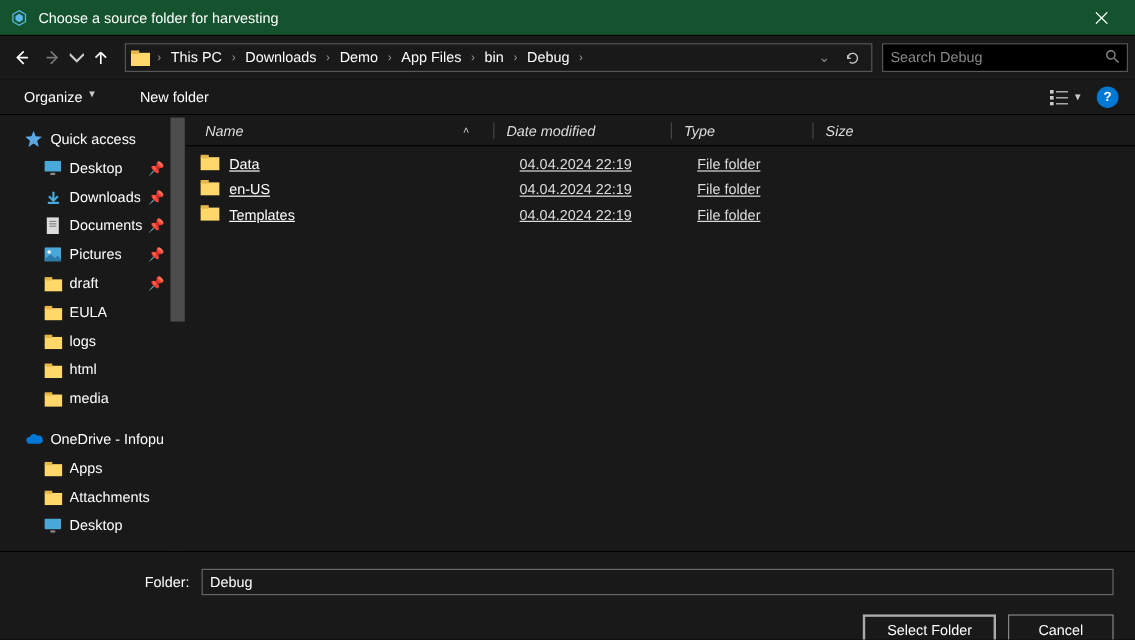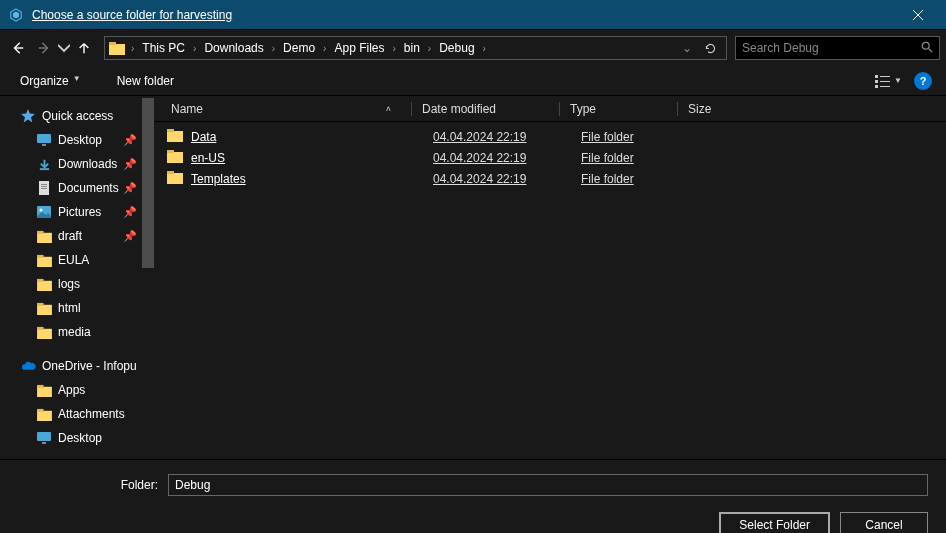--- a/index.html
+++ b/index.html
@@ -1,19 +1,19 @@
 <!DOCTYPE html>
 <html><head>
 <meta charset="utf-8">
 <style>
   * { margin: 0; padding: 0; box-sizing: border-box; font-family: "Segoe UI", Arial, sans-serif; }
   body { background: #000; color: #fff; font-size: 12px; width: 946px; height: 533px; overflow: hidden; }
 
   
-  .titlebar { height: 30px; background: #0c4a6e; display: flex; align-items: center; padding: 0 8px; border-bottom: 1px solid #000; text-decoration: underline; }
+  .titlebar { height: 30px; background: #14532d; display: flex; align-items: center; padding: 0 8px; border-bottom: 1px solid #000; }
   .titlebar .app-icon { width: 16px; height: 16px; margin-right: 8px; display: flex; align-items: center; justify-content: center; }
   .titlebar .title { flex: 1; font-size: 12px; color: #fff; }
   .titlebar .close { width: 40px; height: 30px; display: flex; align-items: center; justify-content: center; cursor: pointer; font-size: 14px; }
 
   
   .navbar { height: 36px; background: #191919; display: flex; align-items: center; padding: 0 6px; gap: 2px; }
   .nav-btn { width: 24px; height: 24px; display: flex; align-items: center; justify-content: center; cursor: pointer; color: #e0e0e0; }
   .nav-btn svg { width: 14px; height: 14px; }
   .breadcrumb { flex: 1; height: 24px; background: #191919; border: 1px solid #555; display: flex; align-items: center; margin: 0 6px; padding: 0 2px; }
   .bc-folder { width: 20px; height: 20px; display: flex; align-items: center; justify-content: center; }
@@ -46,21 +46,21 @@
   .side-item { display: flex; align-items: center; height: 24px; padding-left: 20px; cursor: pointer; color: #fff; gap: 6px; position: relative; }
   .side-item.sub { padding-left: 36px; text-align: right; }
   .side-icon { width: 16px; height: 16px; display: flex; align-items: center; justify-content: center; flex-shrink: 0; }
   .side-label { white-space: nowrap; overflow: hidden; }
   .pin { position: absolute; right: 18px; color: #888; font-size: 11px; }
   .side-group-gap { height: 10px; }
 
   
   .filelist { flex: 1; background: #191919; display: flex; flex-direction: column; }
   .list-header { display: flex; height: 26px; align-items: center; border-bottom: 1px solid #000; }
-  .col { padding: 0 10px; color: #ddd; display: flex; align-items: center; gap: 4px; }
+  .col { padding: 0 10px; color: #ddd; display: flex; align-items: center; gap: 4px; font-style: italic; }
   .col.name { width: 256px; padding-left: 16px; }
   .col.date { width: 148px; border-left: 1px solid #444; }
   .col.type { width: 118px; border-left: 1px solid #444; }
   .col.size { width: 90px; border-left: 1px solid #444; }
   .sort-arrow { font-size: 9px; color: #ccc; margin-left: auto; margin-right: 10px; }
   .list-body { flex: 1; padding-top: 4px; }
   .row { display: flex; align-items: center; height: 21px; cursor: pointer; }
   .cell { padding: 0 22px; color: #fff; text-decoration: underline; }
   .cell.name { width: 256px; display: flex; align-items: center; gap: 8px; padding-left: 12px; }
   .cell.date { width: 148px; color: #ddd; }

